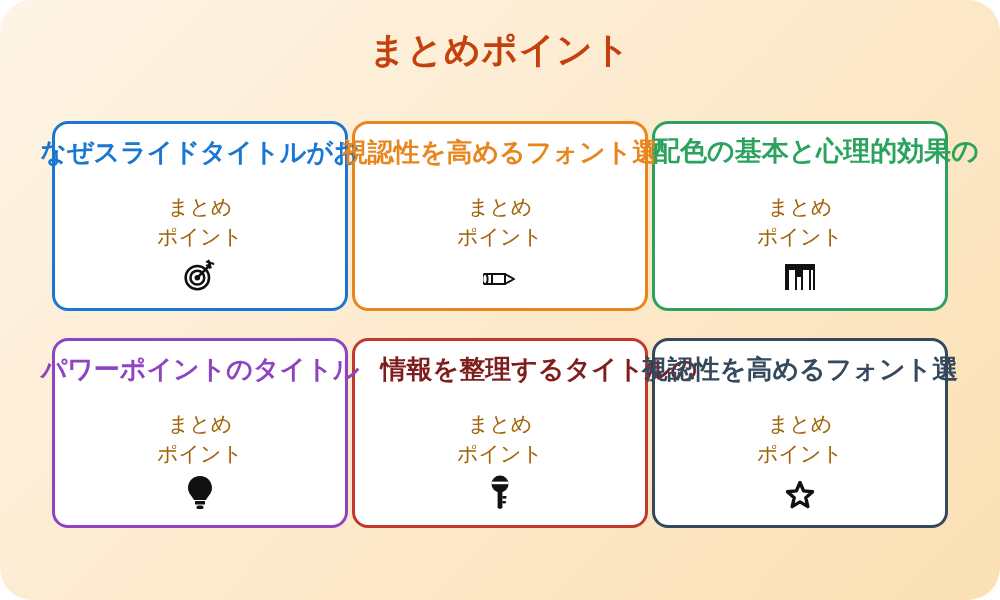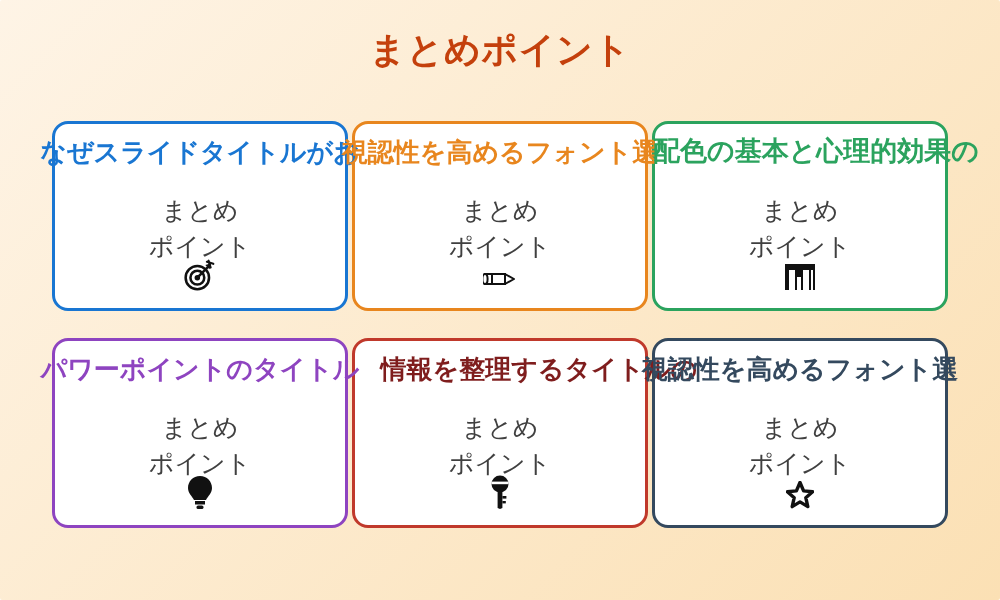--- a/index.html
+++ b/index.html
@@ -12,21 +12,21 @@
     height: 600px;
     overflow: hidden;
     font-family: "Liberation Sans", "DejaVu Sans", sans-serif;
   }
 
   #slide {
     position: relative;
     width: 1000px;
     height: 600px;
     box-sizing: border-box;
-    border-radius: 2px;
+    border-radius: 32px;
     overflow: hidden;
     background: linear-gradient(135deg, #FEF4E6 0%, #FDEBD2 45%, #FBE0B4 100%);
   }
 
   #slide-title {
     position: absolute;
     top: 28px;
     left: 0;
     width: 1000px;
     text-align: center;
@@ -76,23 +76,23 @@
     text-align: center;
     z-index: 3;
   }
 
   .card-body {
     position: absolute;
     top: 68px;
     left: 0;
     width: 100%;
     text-align: center;
-    font-size: 25px;
+    font-size: 21px;
     line-height: 1.45;
-    color: #404040;
+    color: #a16207;
     white-space: pre-line;
   }
 
   .card-icon {
     position: absolute;
     bottom: 16px;
     left: 0;
     width: 100%;
     text-align: center;
     font-size: 30px;

